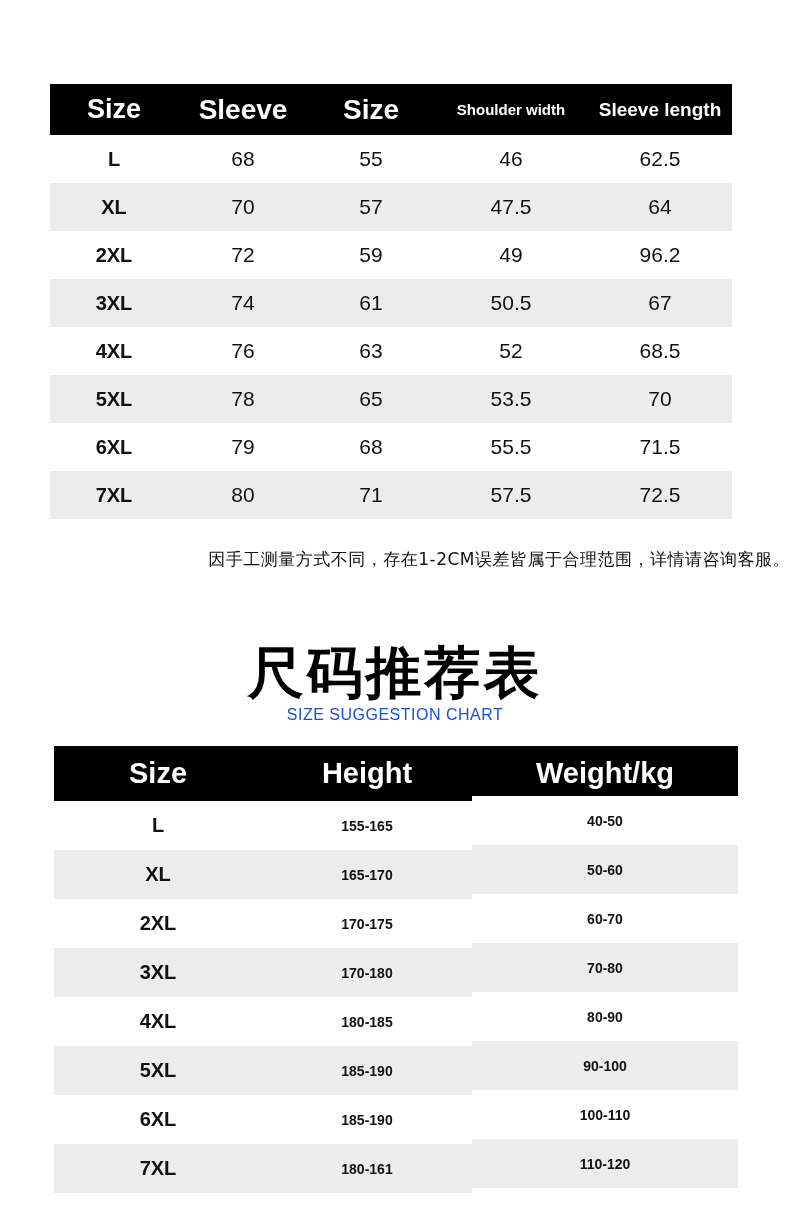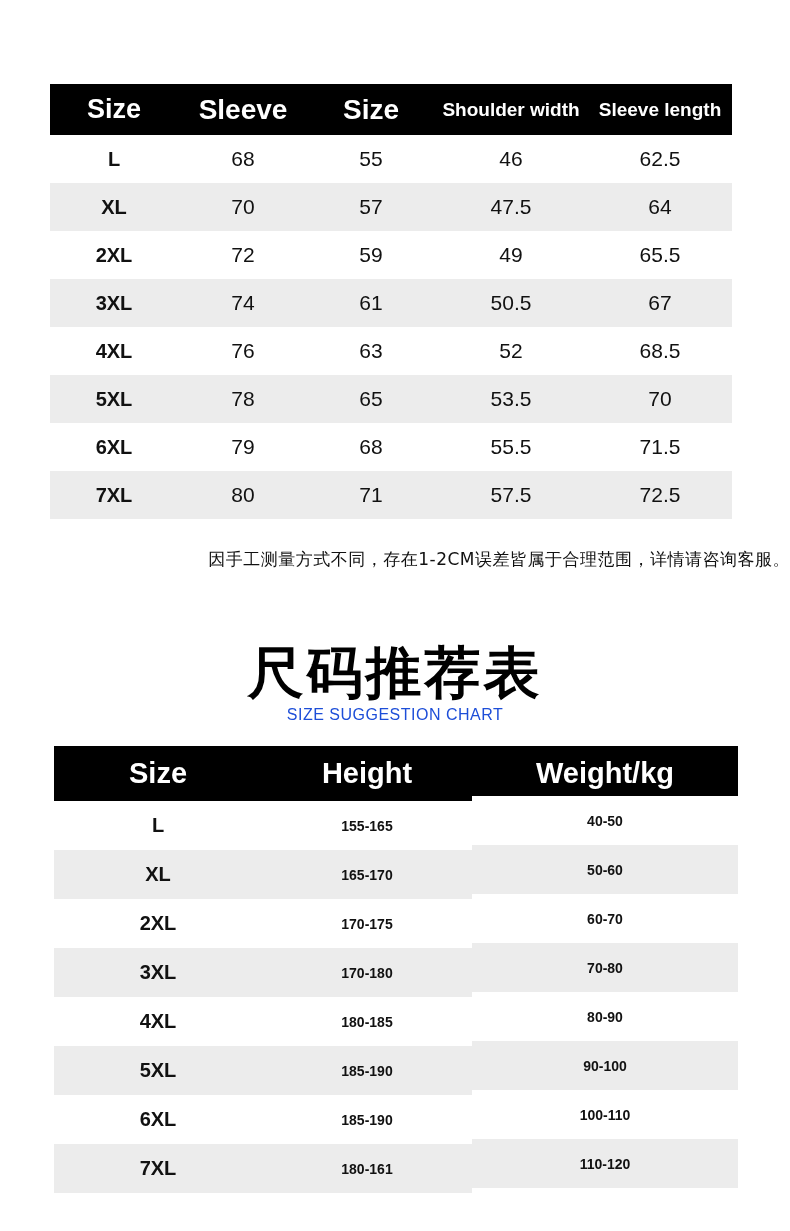--- a/index.html
+++ b/index.html
@@ -37,21 +37,21 @@
     color: #ffffff;
     font-weight: bold;
     text-align: center;
     height: 51px;
     vertical-align: middle;
     padding: 0;
   }
   .measure-table thead th.h-size { font-size: 27px; }
   .measure-table thead th.h-length { font-size: 28px; }
   .measure-table thead th.h-bust { font-size: 28px; }
-  .measure-table thead th.h-shoulder { font-size: 19px; }
+  .measure-table thead th.h-shoulder { font-size: 15px; }
   .measure-table thead th.h-sleeve { font-size: 19px; }
 
   .measure-table tbody td {
     height: 48px;
     text-align: center;
     vertical-align: middle;
     font-size: 21px;
     color: #111111;
     padding: 0;
   }
@@ -172,21 +172,21 @@
         <td>70</td>
         <td>57</td>
         <td>47.5</td>
         <td>64</td>
       </tr>
       <tr class="row-white">
         <td class="size-cell">2XL</td>
         <td>72</td>
         <td>59</td>
         <td>49</td>
-        <td>65.5</td>
+        <td>96.2</td>
       </tr>
       <tr class="row-gray">
         <td class="size-cell">3XL</td>
         <td>74</td>
         <td>61</td>
         <td>50.5</td>
         <td>67</td>
       </tr>
       <tr class="row-white">
         <td class="size-cell">4XL</td>

